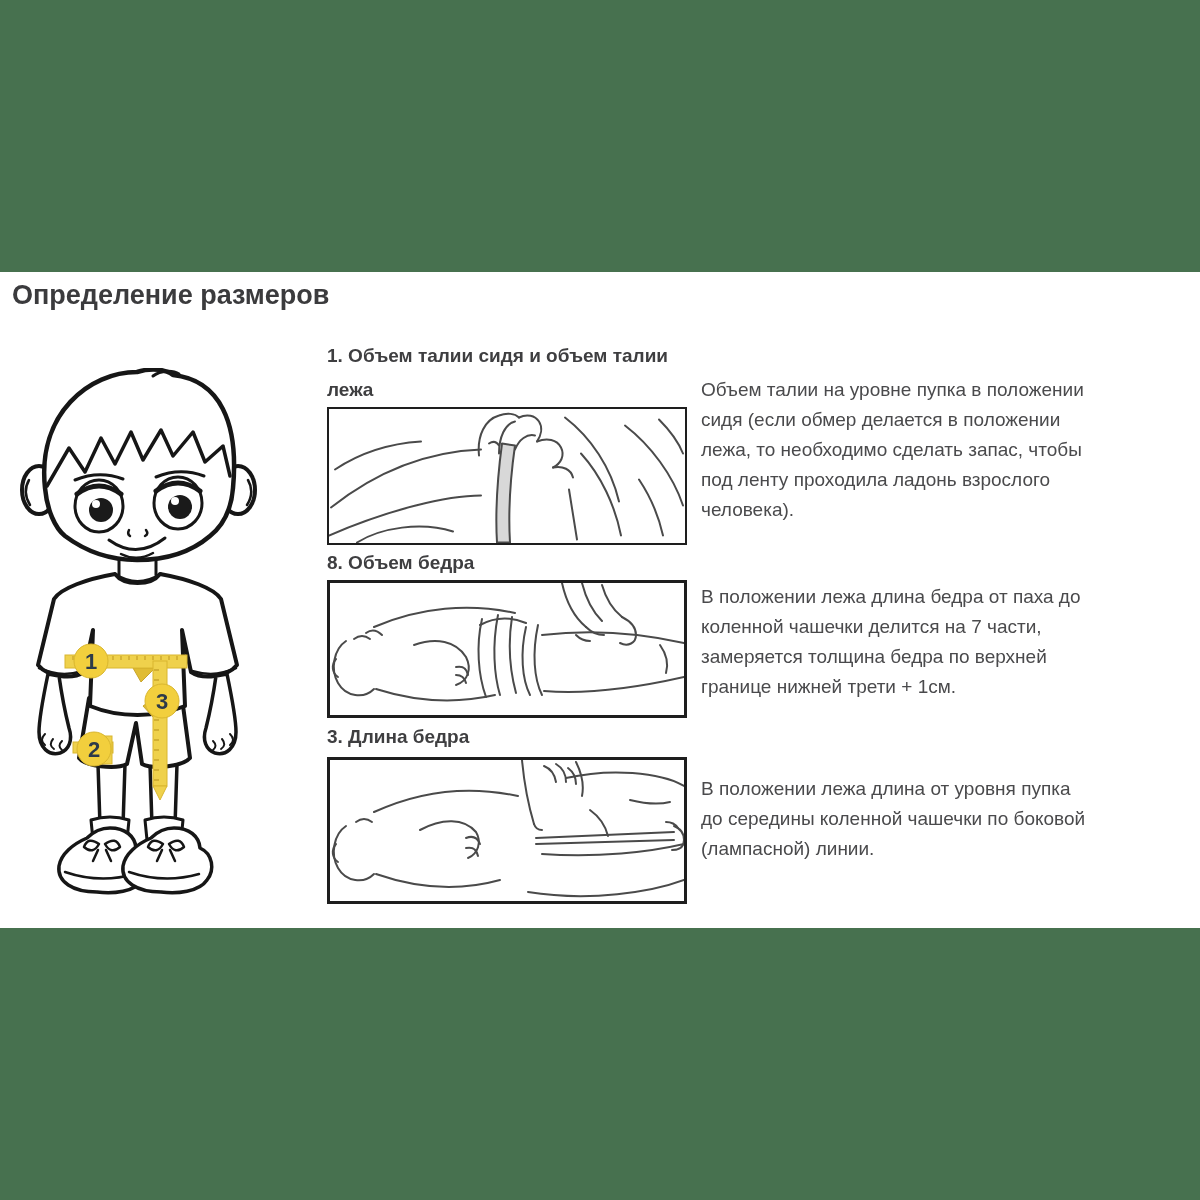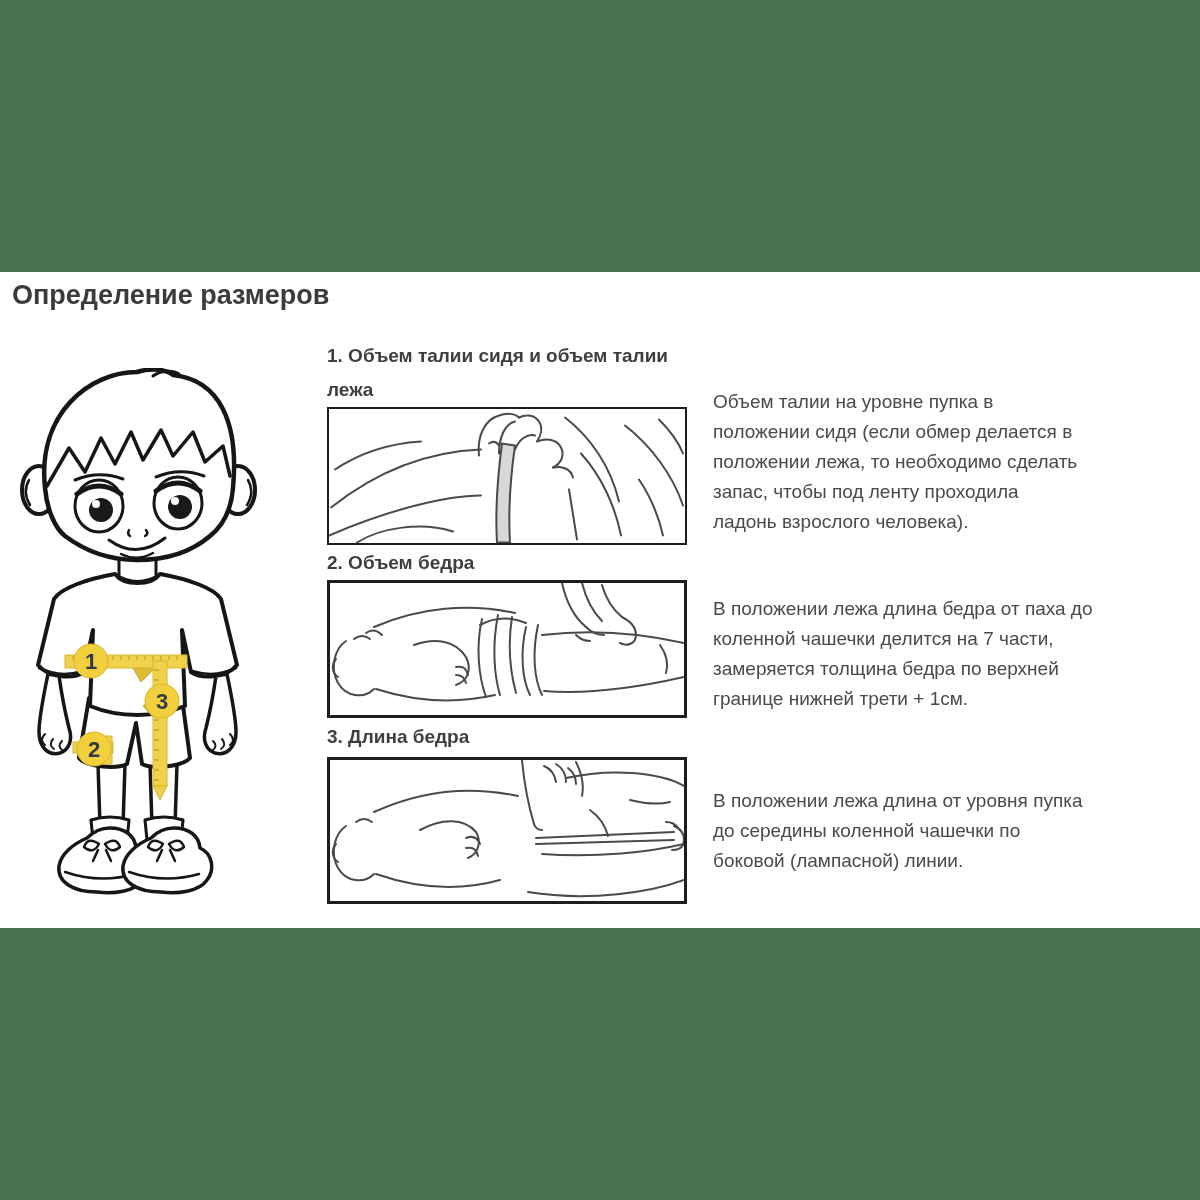--- a/index.html
+++ b/index.html
@@ -36,21 +36,21 @@
   .frame-3{top:757px;width:360px;height:147px;border-width:3px;}
   .frame svg{display:block;width:100%;height:100%;}
 
   .sec-text{
     position:absolute;left:697px;width:402px;
     font-size:19px;color:#4A4A4C;line-height:30px;
   }
   .t1{top:371px;}
   .t2{top:578px;width:412px;}
   .t3{top:770px;}
-  .sec-text p{margin:16px;}
+  .sec-text p{margin:4px;}
 
   .line-art{stroke:#4a4a4a;stroke-width:2;fill:none;stroke-linecap:round;stroke-linejoin:round;}
 </style>
 </head>
 <body>
 
 <div class="band band-top"></div>
 <div class="band band-bottom"></div>
 
 <div class="page-title">Определение размеров</div>
@@ -172,21 +172,21 @@
       <path d="M240 80 L 248 130"></path>
       <path d="M310 70 C 322 88 330 108 334 126"></path>
       <path d="M330 10 C 340 20 350 34 354 44"></path>
     </g>
   </svg>
 </div>
 <div class="sec-text t1">
   <p>Объем талии на уровне пупка в положении сидя (если обмер делается в положении лежа, то необходимо сделать запас, чтобы под ленту проходила ладонь взрослого человека).</p>
 </div>
 
-<div class="sec-heading h2">2. Объем бедра</div>
+<div class="sec-heading h2">8. Объем бедра</div>
 <div class="frame frame-2">
   <svg viewBox="0 0 354 132">
     <g class="line-art">
       <path d="M16 58 C 4 66 0 86 8 100 C 16 114 34 116 44 106"></path>
       <path d="M6 76 C 1 82 2 90 8 94"></path>
       <path d="M24 56 q 8 -6 16 0 M36 50 q 8 -6 16 2"></path>
       <path d="M44 44 C 90 24 140 20 185 30"></path>
       <path d="M46 106 C 90 120 130 120 165 112"></path>
       <path d="M84 62 C 106 54 126 58 136 74 C 142 86 138 98 126 102"></path>
       <path d="M126 84 q 10 -2 12 8 M126 92 q 8 0 10 8"></path>

